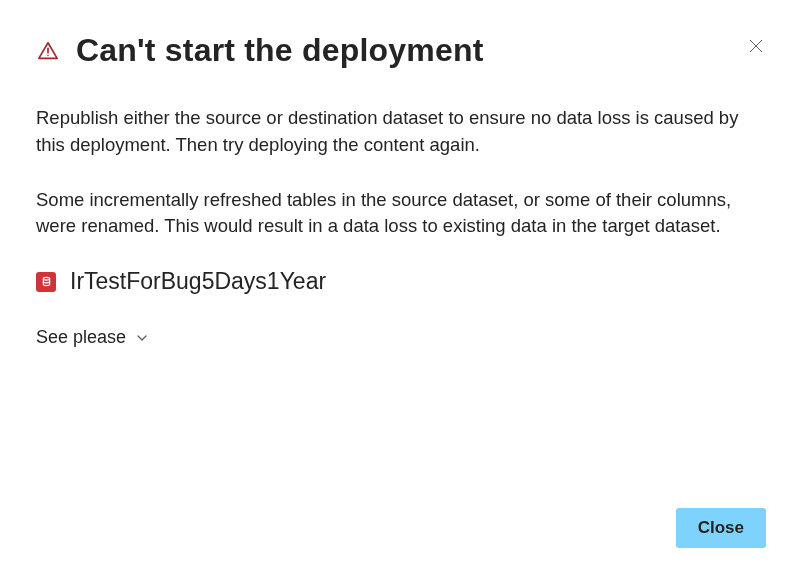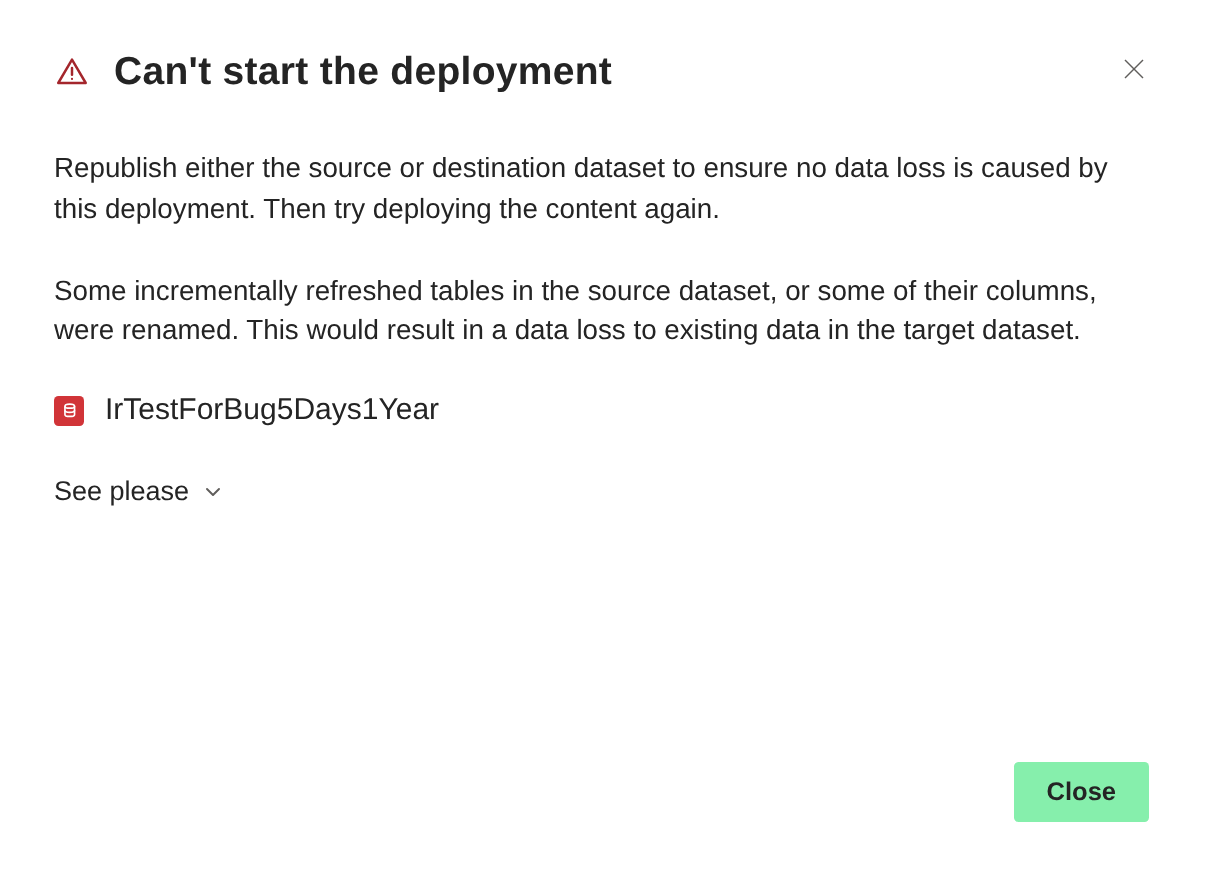--- a/index.html
+++ b/index.html
@@ -30,21 +30,21 @@
     }
     .warning-icon {
       width: 24px;
       height: 24px;
       flex-shrink: 0;
       display: flex;
       align-items: center;
       justify-content: center;
     }
     .title {
-      font-size: 26px;
+      font-size: 32px;
       font-weight: 600;
       color: #242424;
       letter-spacing: 0.2px;
     }
     .close-icon {
       position: absolute;
       top: 36px;
       right: 40px;
       width: 20px;
       height: 20px;
@@ -70,21 +70,21 @@
       width: 20px;
       height: 20px;
       background: #d13438;
       border-radius: 3px;
       display: flex;
       align-items: center;
       justify-content: center;
       flex-shrink: 0;
     }
     .dataset-name {
-      font-size: 20px;
+      font-size: 23px;
       color: #242424;
     }
     .see-details {
       display: flex;
       align-items: center;
       gap: 10px;
       font-size: 18px;
       color: #242424;
       cursor: pointer;
       user-select: none;
@@ -96,21 +96,21 @@
       justify-content: center;
       color: #605e5c;
     }
     .footer {
       margin-top: auto;
       display: flex;
       justify-content: flex-end;
       padding-top: 12px;
     }
     .close-button {
-      background: #86efac;
+      background: #7dd3fc;
       border: none;
       padding: 10px 22px;
       font-size: 17px;
       font-weight: 600;
       color: #242424;
       border-radius: 3px;
       cursor: pointer;
       font-family: inherit;
     }
   </style>

